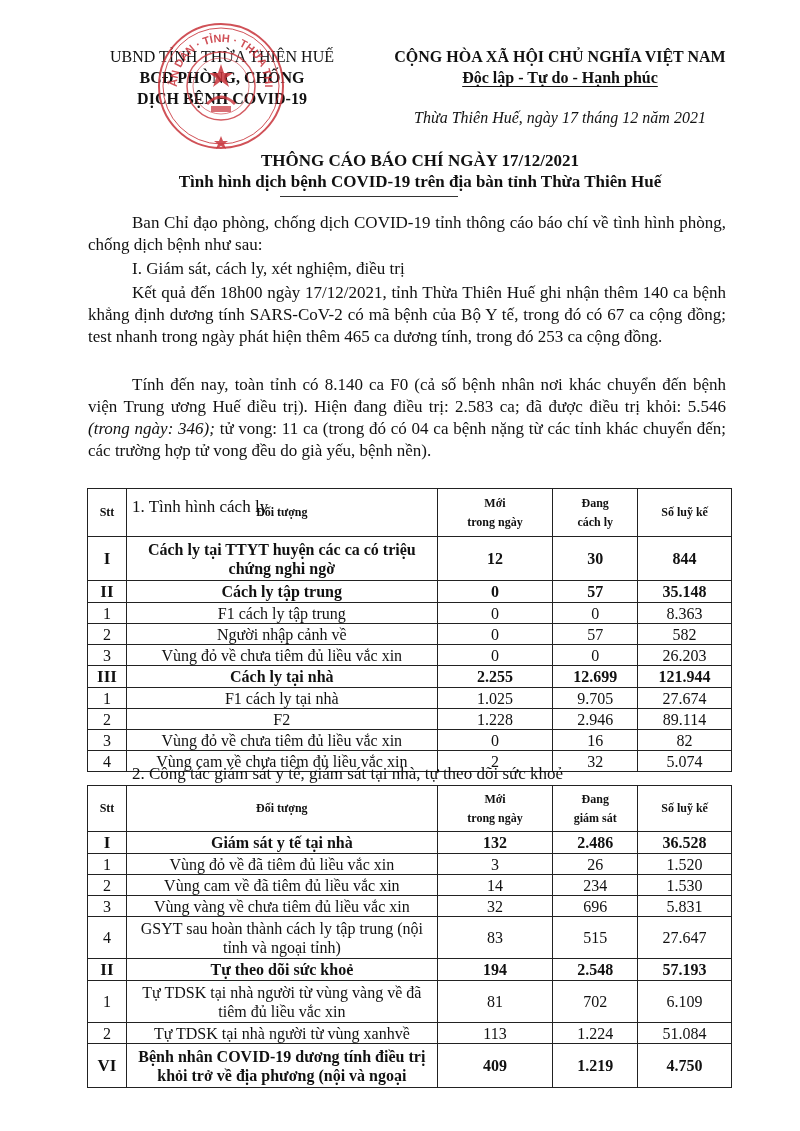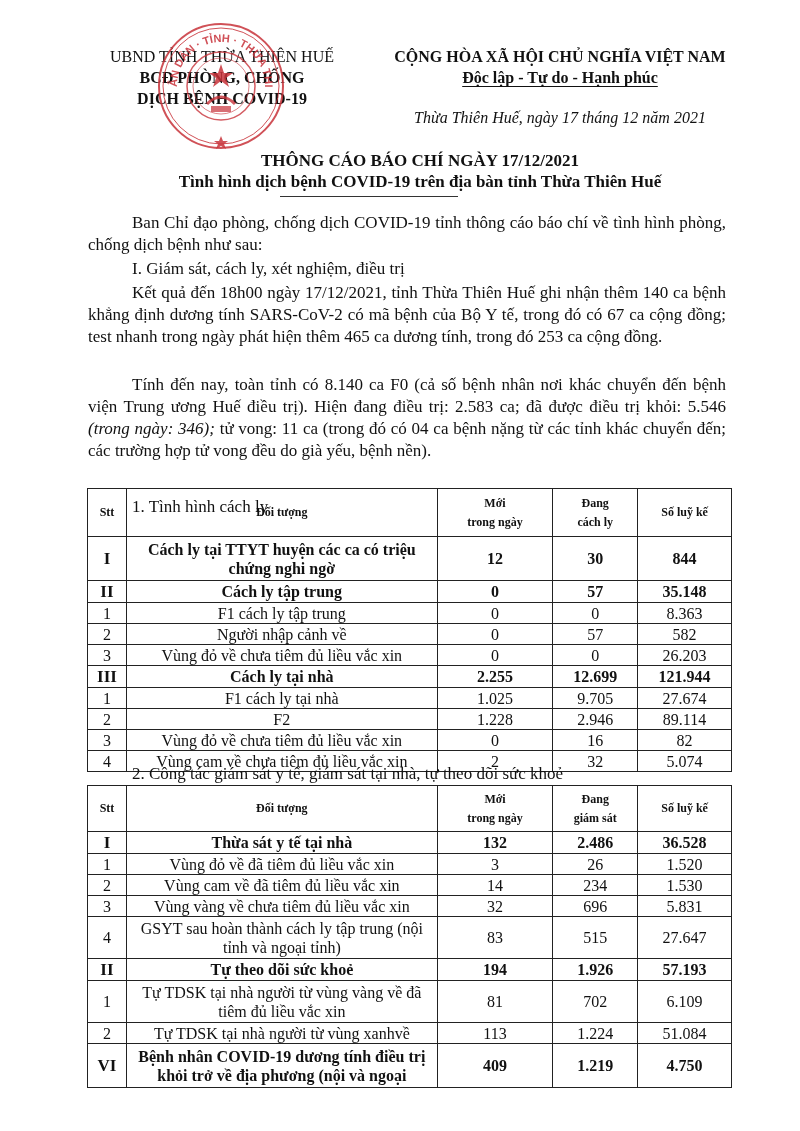--- a/index.html
+++ b/index.html
@@ -185,21 +185,21 @@
     <th>Stt</th>
     <th>Đối tượng</th>
     <th style="white-space:pre-line;">Mới
 trong ngày</th>
     <th style="white-space:pre-line;">Đang
 giám sát</th>
     <th>Số luỹ kế</th>
   </tr>
   <tr class="bold" style="height:22px;">
         <td class="stt">I</td>
-        <td class="obj">Thừa sát y tế tại nhà</td>
+        <td class="obj">Giám sát y tế tại nhà</td>
         <td class="num">132</td>
         <td class="num">2.486</td>
         <td class="num">36.528</td>
       </tr>
   <tr style="height:21px;">
         <td class="stt">1</td>
         <td class="obj">Vùng đỏ về đã tiêm đủ liều vắc xin</td>
         <td class="num">3</td>
         <td class="num">26</td>
         <td class="num">1.520</td>
@@ -222,21 +222,21 @@
         <td class="stt">4</td>
         <td class="obj">GSYT sau hoàn thành cách ly tập trung (nội tỉnh và ngoại tỉnh)</td>
         <td class="num">83</td>
         <td class="num">515</td>
         <td class="num">27.647</td>
       </tr>
   <tr class="bold" style="height:22px;">
         <td class="stt">II</td>
         <td class="obj">Tự theo dõi sức khoẻ</td>
         <td class="num">194</td>
-        <td class="num">1.926</td>
+        <td class="num">2.548</td>
         <td class="num">57.193</td>
       </tr>
   <tr style="height:42px;">
         <td class="stt">1</td>
         <td class="obj">Tự TDSK tại nhà người từ vùng vàng về đã tiêm đủ liều vắc xin</td>
         <td class="num">81</td>
         <td class="num">702</td>
         <td class="num">6.109</td>
       </tr>
   <tr style="height:21px;">

